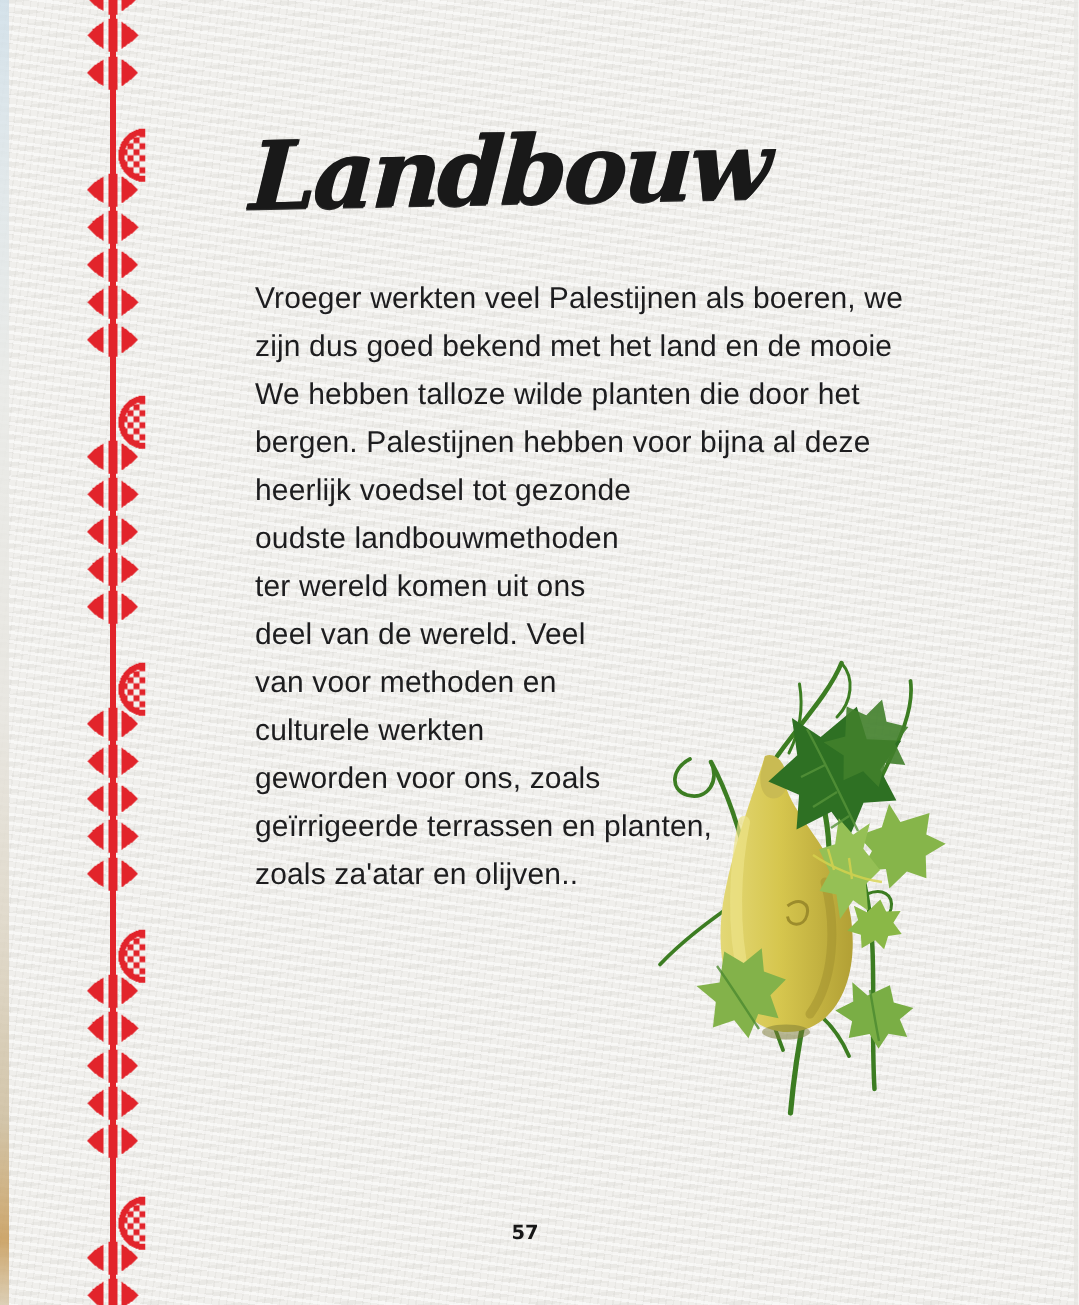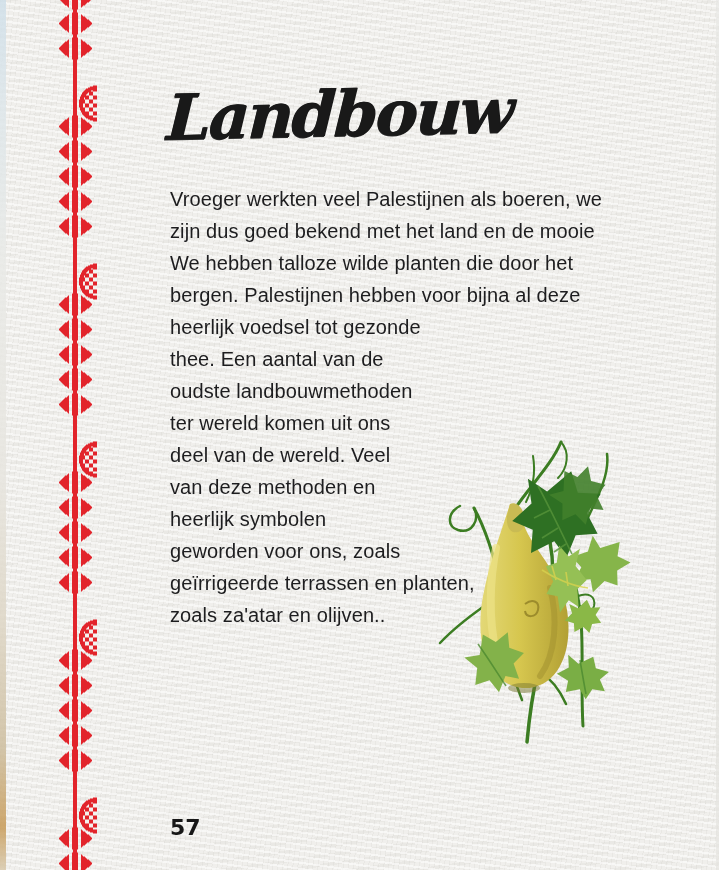--- a/index.html
+++ b/index.html
@@ -42,23 +42,23 @@
   }
   .body-line{
     height:32px;line-height:32px;
     font-size:20px;letter-spacing:.1px;
     white-space:nowrap;
     font-family:"Liberation Sans", sans-serif;
   }
   .illustration{position:absolute;left:430px;top:438px;}
   .page-number{
     position:absolute;left:170px;top:815px;width:360px;
-    text-align:left;
+    text-align:center;
     font-family:"DejaVu Sans", sans-serif;
-    font-weight:bold;font-size:22px;color:#171717;
+    font-weight:bold;font-size:13px;color:#171717;
     letter-spacing:0px;
   }
 </style>
 </head>
 <body>
 
 <div class="page">
 
   <div class="edge-left"></div>
   <div class="edge-right"></div>
@@ -92,26 +92,25 @@
   </svg>
 
   <div class="title">Landbouw</div>
 
   <div class="body-text">
     <div class="body-line">Vroeger werkten veel Palestijnen als boeren, we</div>
     <div class="body-line">zijn dus goed bekend met het land en de mooie</div>
     <div class="body-line">We hebben talloze wilde planten die door het</div>
     <div class="body-line">bergen. Palestijnen hebben voor bijna al deze</div>
     <div class="body-line">heerlijk voedsel tot gezonde</div>
-    <div class="body-line">thee. Een aantal van de</div>
     <div class="body-line">oudste landbouwmethoden</div>
     <div class="body-line">ter wereld komen uit ons</div>
     <div class="body-line">deel van de wereld. Veel</div>
-    <div class="body-line">van deze methoden en</div>
-    <div class="body-line">heerlijk symbolen</div>
+    <div class="body-line">van voor methoden en</div>
+    <div class="body-line">culturele werkten</div>
     <div class="body-line">geworden voor ons, zoals</div>
     <div class="body-line">geïrrigeerde terrassen en planten,</div>
     <div class="body-line">zoals za'atar en olijven..</div>
   </div>
 
   <svg class="illustration" width="245" height="310" viewBox="0 0 245 310">
     <defs>
       <linearGradient id="gourdGrad" x1="0" y1="0" x2="1" y2="0">
         <stop offset="0" stop-color="#e3d877"></stop>
         <stop offset="0.45" stop-color="#d6c64e"></stop>

